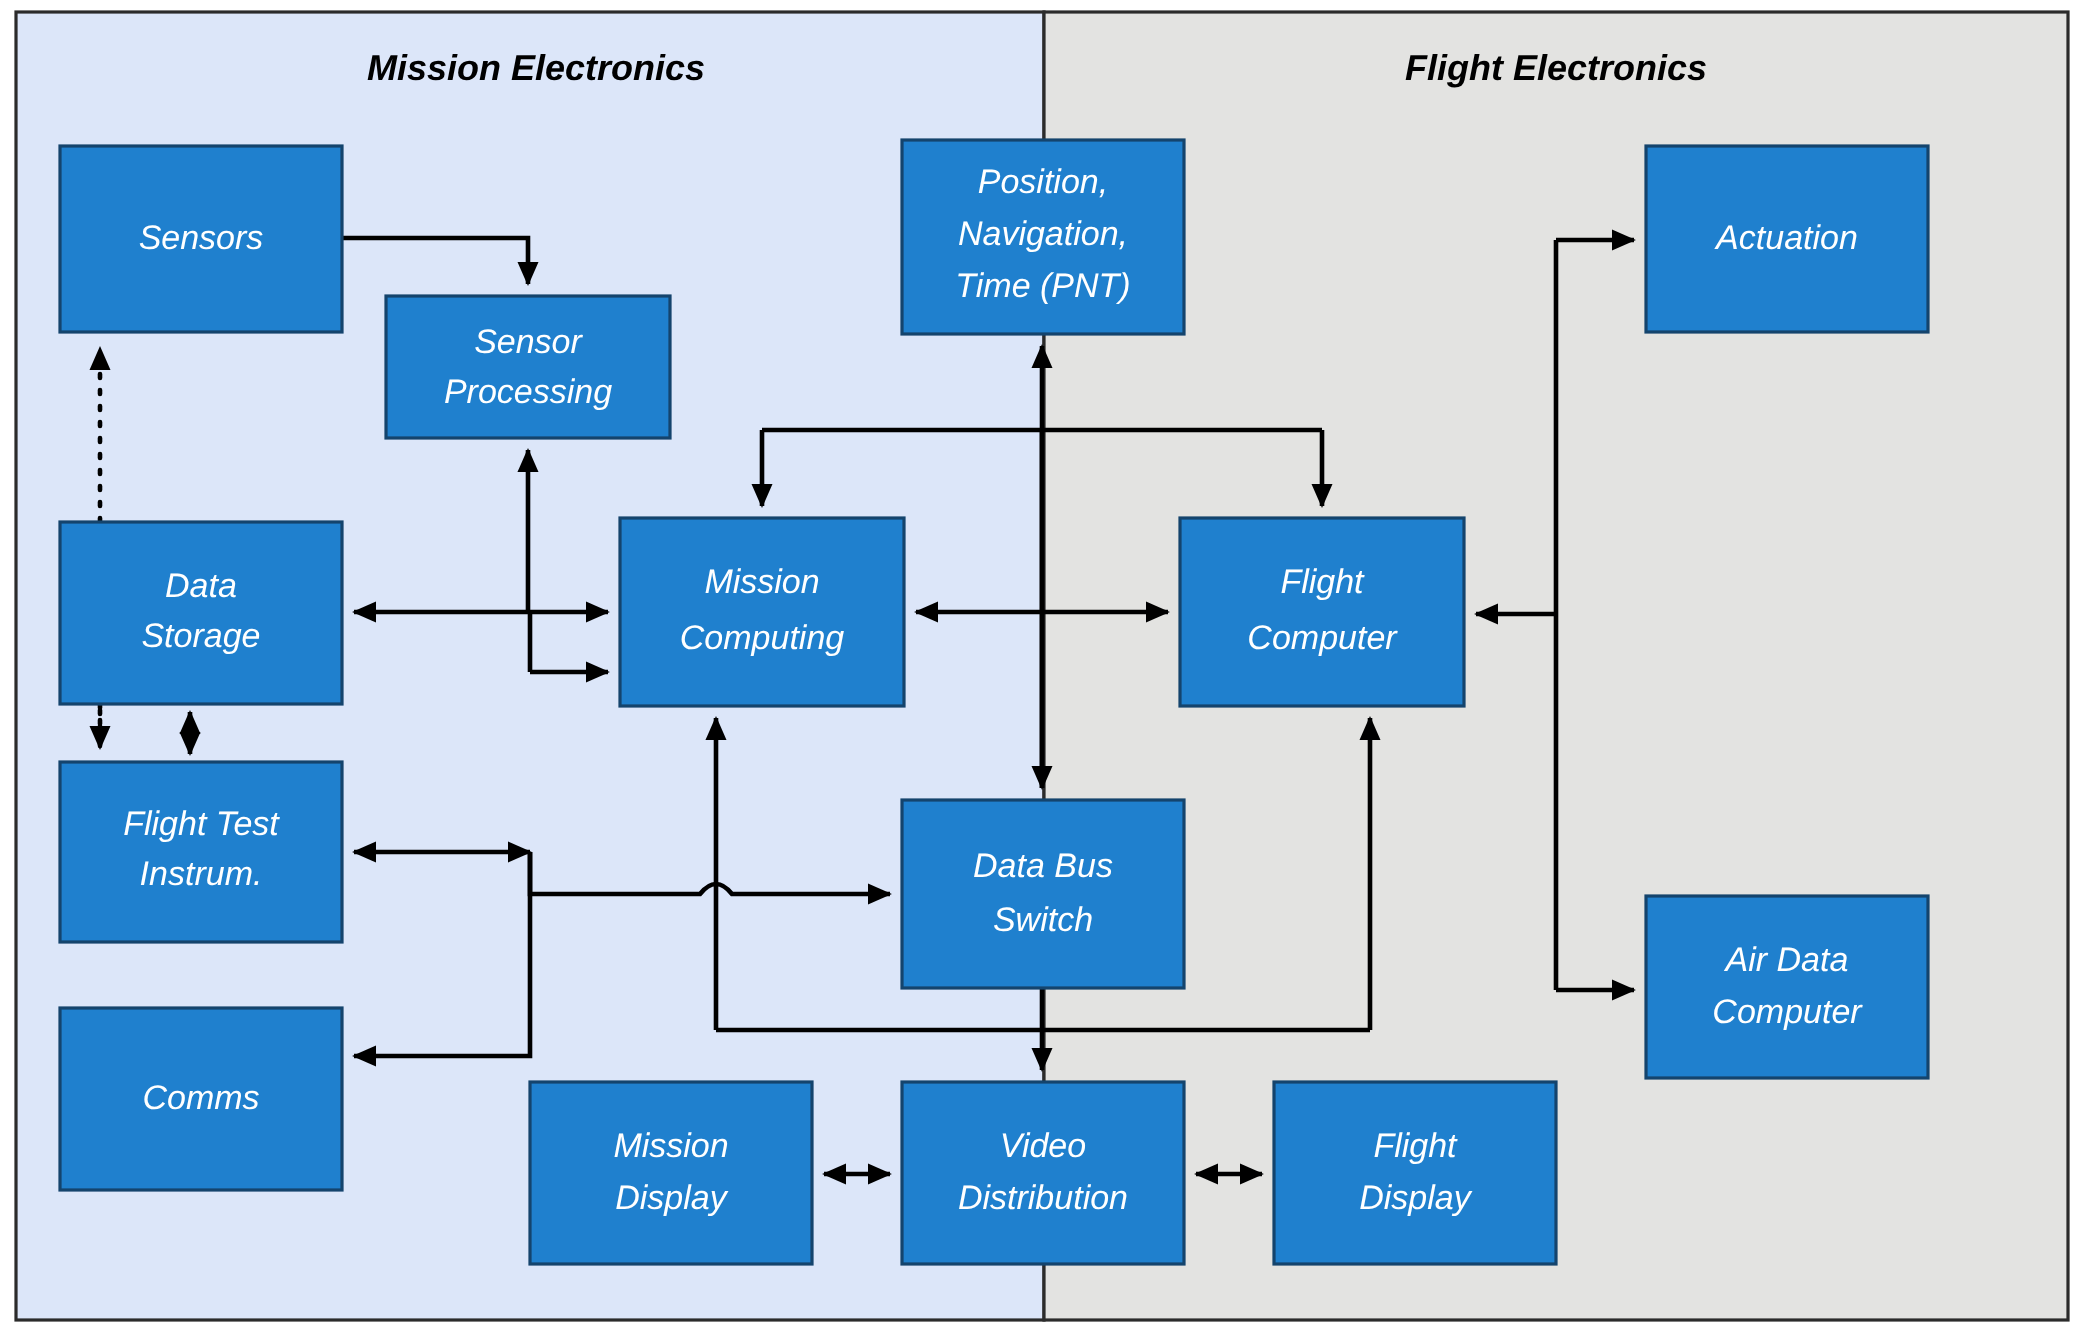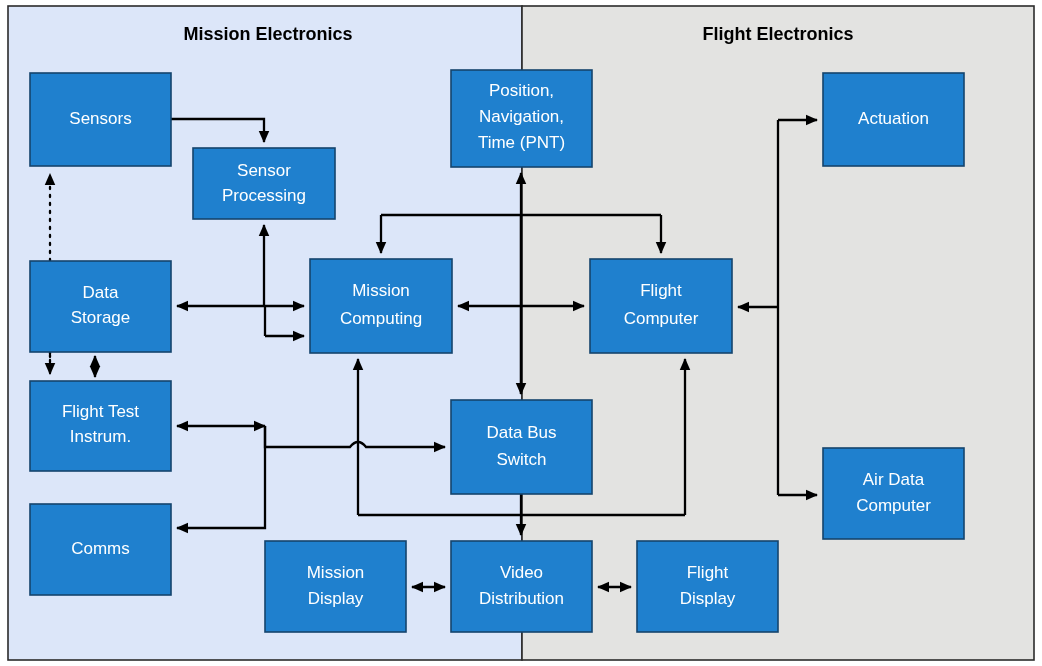--- a/index.html
+++ b/index.html
@@ -10,20 +10,21 @@
   }
   body {
     font-family: "Liberation Sans", sans-serif;
   }
   #stage {
     position: relative;
     width: 1042px;
     height: 666px;
     background: #ffffff;
     overflow: hidden;
+    font-style: italic;
   }
   #diagram-svg {
     position: absolute;
     left: 0;
     top: 0;
     width: 1042px;
     height: 666px;
   }
   .panel-title {
     font-weight: bold;

